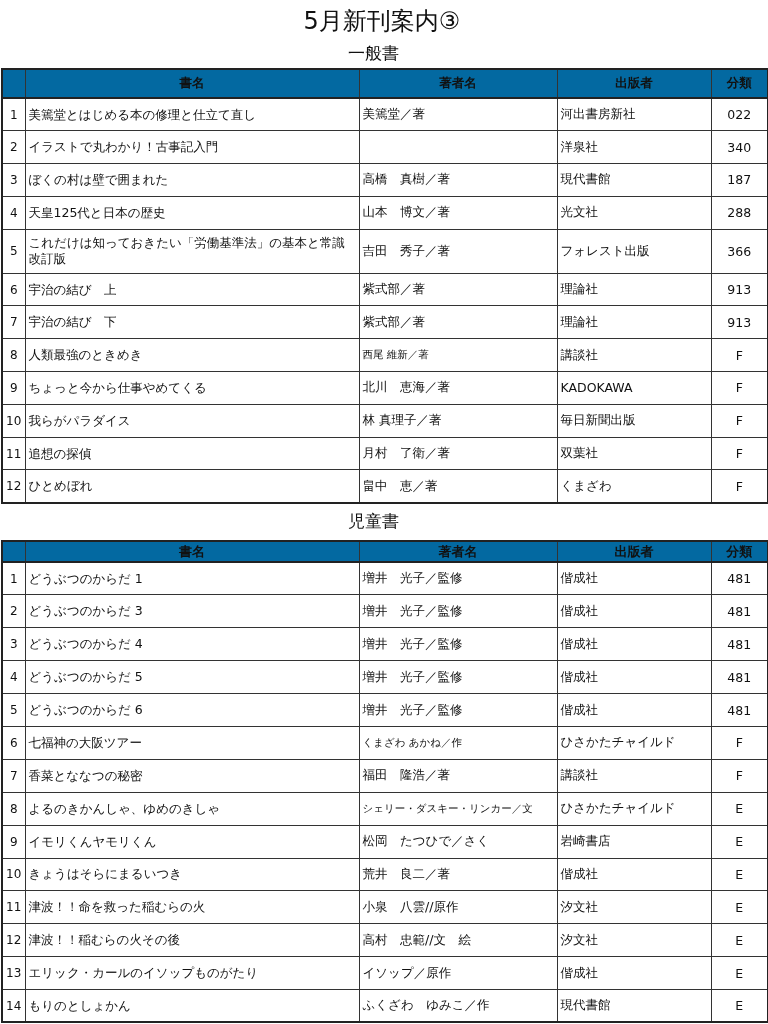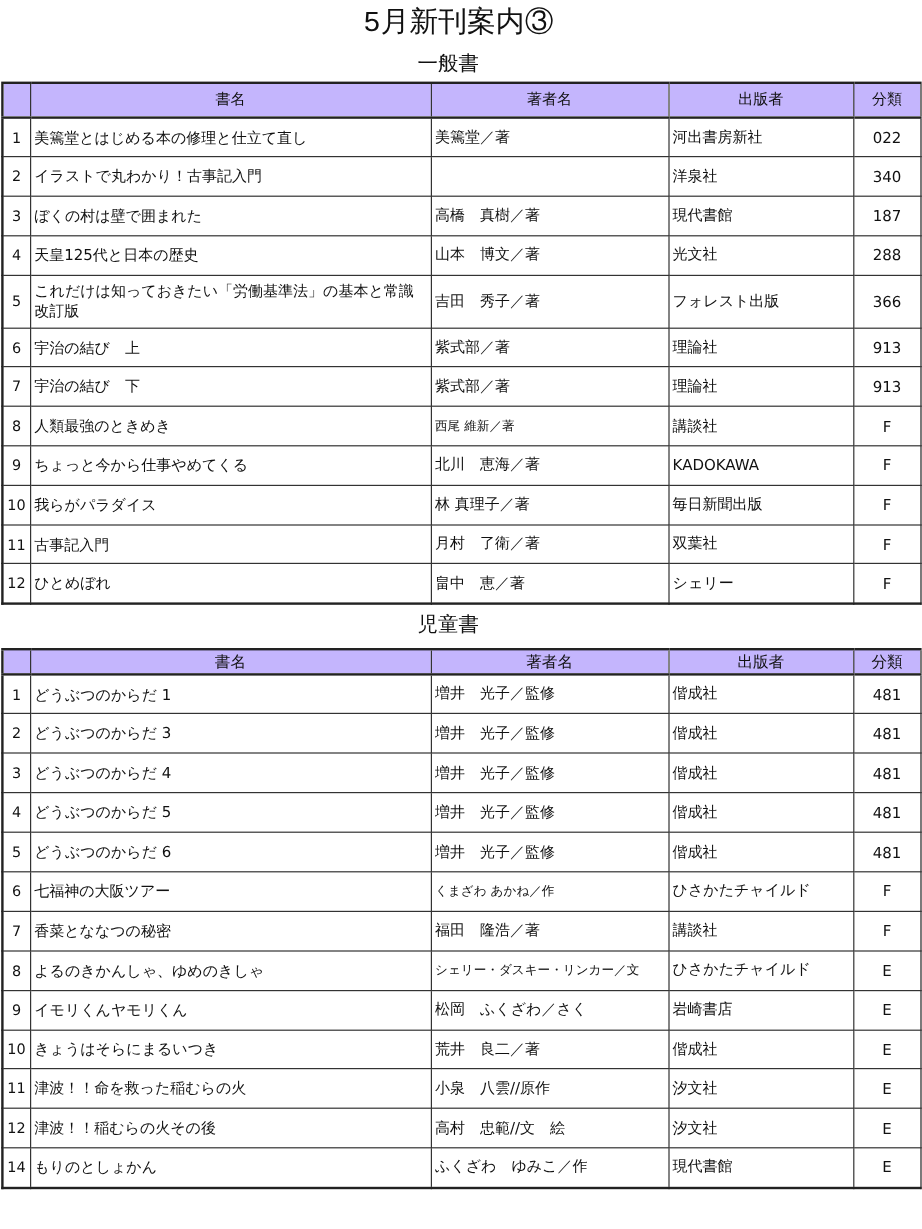--- a/index.html
+++ b/index.html
@@ -1,31 +1,31 @@
 <!DOCTYPE html>
 <html><head>
 <meta charset="utf-8">
 <style>
   * { box-sizing: border-box; margin: 0; padding: 0; }
   html, body { width: 768px; height: 1024px; background: #ffffff; overflow: hidden; }
   body { font-family: "DejaVu Sans", "Liberation Sans", sans-serif; color: #111; position: relative; }
-  .page-title { position: absolute; top: 4px; left: 0; width: 764px; text-align: center; font-size: 24px; line-height: 34px; font-family: Liberation Mono, monospace; }
+  .page-title { position: absolute; top: 4px; left: 0; width: 764px; text-align: center; font-size: 24px; line-height: 34px; }
   .section-title { position: absolute; left: 0; width: 747px; text-align: center; font-size: 17px; line-height: 22px; }
   .section-title.general { top: 42px; left: 0; }
   .section-title.children { top: 510px; left: 0; }
   table { position: absolute; left: 1px; width: 766px; border-collapse: collapse; table-layout: fixed; }
   table.general-table { top: 68px; }
   table.children-table { top: 540px; }
   col.c-no { width: 23px; }
   col.c-title { width: 334px; }
   col.c-author { width: 198px; }
   col.c-pub { width: 154px; }
   col.c-class { width: 57px; }
   th, td { border: 1px solid #333; font-size: 12.5px; overflow: hidden; white-space: nowrap; }
-  th { background: #c4b5fd; font-weight: normal; text-align: center; border-top: 2px solid #222; border-bottom: 2px solid #222; }
+  th { background: #0369a1; font-weight: bold; text-align: center; border-top: 2px solid #222; border-bottom: 2px solid #222; }
   td { padding: 0 3px; vertical-align: middle; }
   td.no { text-align: center; padding: 0; font-size: 12px; }
   td.cls { text-align: center; margin-left: 48px; }
   td.title { white-space: normal; line-height: 16px; }
   td.small { font-size: 10.5px; }
   table.general-table th { height: 29px; }
   table.general-table tr.r { height: 32.8px; }
   table.general-table tr.r.tall { height: 44px; }
   table.children-table th { height: 21px; font-size: 13px; }
   table.children-table tr.r { height: 32.9px; }
@@ -121,30 +121,30 @@
     </tr>
     <tr class="r">
       <td class="no">10</td>
       <td class="title">我らがパラダイス</td>
       <td>林 真理子／著</td>
       <td>毎日新聞出版</td>
       <td class="cls">F</td>
     </tr>
     <tr class="r">
       <td class="no">11</td>
-      <td class="title">古事記入門</td>
+      <td class="title">追想の探偵</td>
       <td>月村　了衛／著</td>
       <td>双葉社</td>
       <td class="cls">F</td>
     </tr>
     <tr class="r">
       <td class="no">12</td>
       <td class="title">ひとめぼれ</td>
       <td>畠中　恵／著</td>
-      <td>シェリー</td>
+      <td>くまざわ</td>
       <td class="cls">F</td>
     </tr>
   </tbody>
 </table>
 
 <div class="section-title children">児童書</div>
 
 <table class="children-table">
   <colgroup>
       <col class="c-no">
@@ -215,21 +215,21 @@
     <tr class="r">
       <td class="no">8</td>
       <td class="title">よるのきかんしゃ、ゆめのきしゃ</td>
       <td class="small">シェリー・ダスキー・リンカー／文</td>
       <td>ひさかたチャイルド</td>
       <td class="cls">E</td>
     </tr>
     <tr class="r">
       <td class="no">9</td>
       <td class="title">イモリくんヤモリくん</td>
-      <td>松岡　ふくざわ／さく</td>
+      <td>松岡　たつひで／さく</td>
       <td>岩崎書店</td>
       <td class="cls">E</td>
     </tr>
     <tr class="r">
       <td class="no">10</td>
       <td class="title">きょうはそらにまるいつき</td>
       <td>荒井　良二／著</td>
       <td>偕成社</td>
       <td class="cls">E</td>
     </tr>
@@ -241,20 +241,27 @@
       <td class="cls">E</td>
     </tr>
     <tr class="r">
       <td class="no">12</td>
       <td class="title">津波！！稲むらの火その後</td>
       <td>高村　忠範//文　絵</td>
       <td>汐文社</td>
       <td class="cls">E</td>
     </tr>
     <tr class="r">
+      <td class="no">13</td>
+      <td class="title">エリック・カールのイソップものがたり</td>
+      <td>イソップ／原作</td>
+      <td>偕成社</td>
+      <td class="cls">E</td>
+    </tr>
+    <tr class="r">
       <td class="no">14</td>
       <td class="title">もりのとしょかん</td>
       <td>ふくざわ　ゆみこ／作</td>
       <td>現代書館</td>
       <td class="cls">E</td>
     </tr>
   </tbody>
 </table>
 
 </body></html>

